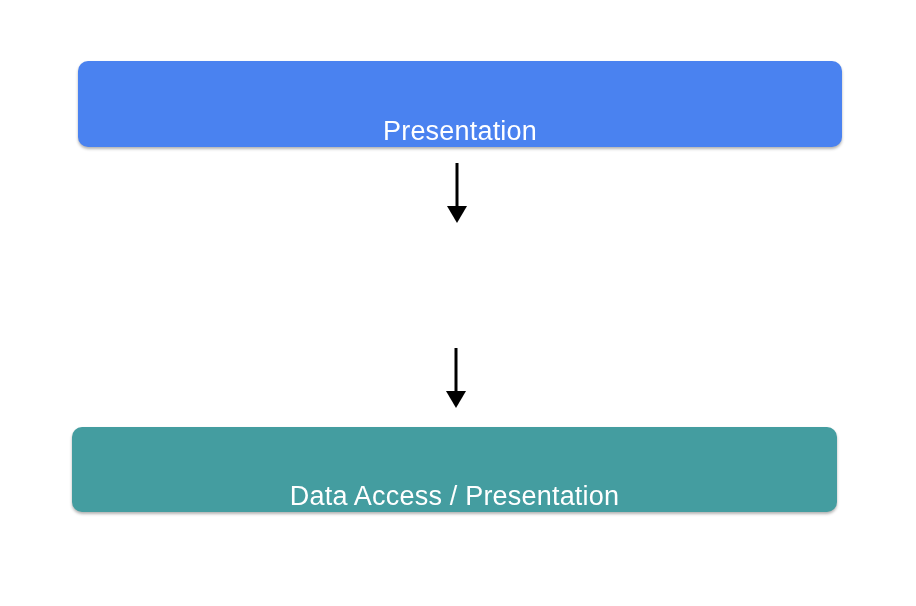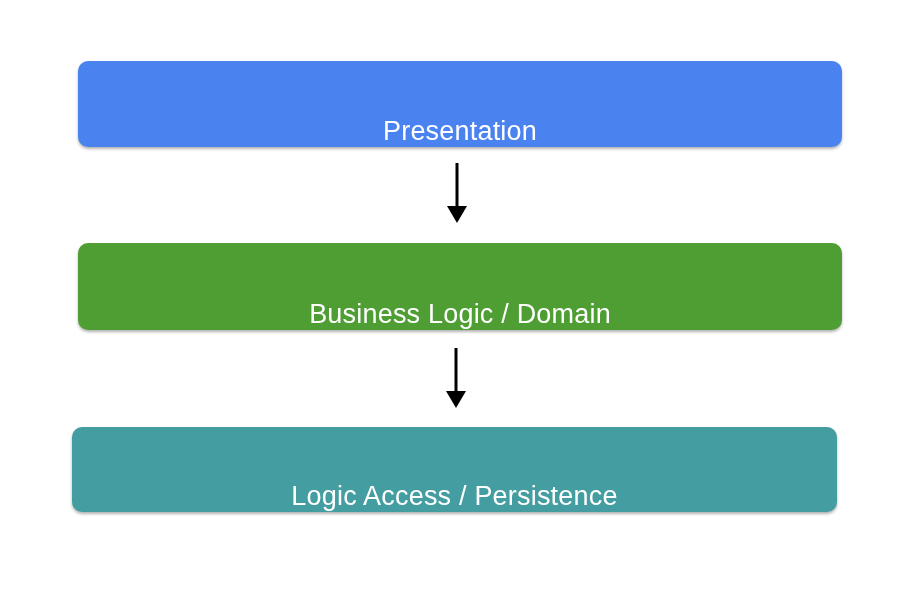--- a/index.html
+++ b/index.html
@@ -47,26 +47,23 @@
 
   <div class="layer-box" id="box-presentation" style="background-color: rgb(74, 130, 240);">
     <span class="layer-label" style="color: rgb(255, 255, 255);">Presentation</span>
   </div>
 
   <svg class="arrow" id="arrow-1" viewBox="0 0 24 60" style="color: rgb(0, 0, 0);">
     <line x1="12" y1="0" x2="12" y2="45" stroke="currentColor" stroke-width="3"></line>
     <polygon points="2,43 22,43 12,60" fill="currentColor"></polygon>
   </svg>
 
-  <div class="layer-box" id="box-business" style="background-color: rgb(78, 158, 51);">
-    <span class="layer-label" style="color: rgb(255, 255, 255);">Business Logic / Domain</span>
-  </div>
 
   <svg class="arrow" id="arrow-2" viewBox="0 0 24 60" style="color: rgb(0, 0, 0);">
     <line x1="12" y1="0" x2="12" y2="45" stroke="currentColor" stroke-width="3"></line>
     <polygon points="2,43 22,43 12,60" fill="currentColor"></polygon>
   </svg>
 
   <div class="layer-box" id="box-data" style="background-color: rgb(68, 157, 160);">
-    <span class="layer-label" style="color: rgb(255, 255, 255);">Logic Access / Persistence</span>
+    <span class="layer-label" style="color: rgb(255, 255, 255);">Data Access / Presentation</span>
   </div>
 
 </div>
 
 </body></html>

